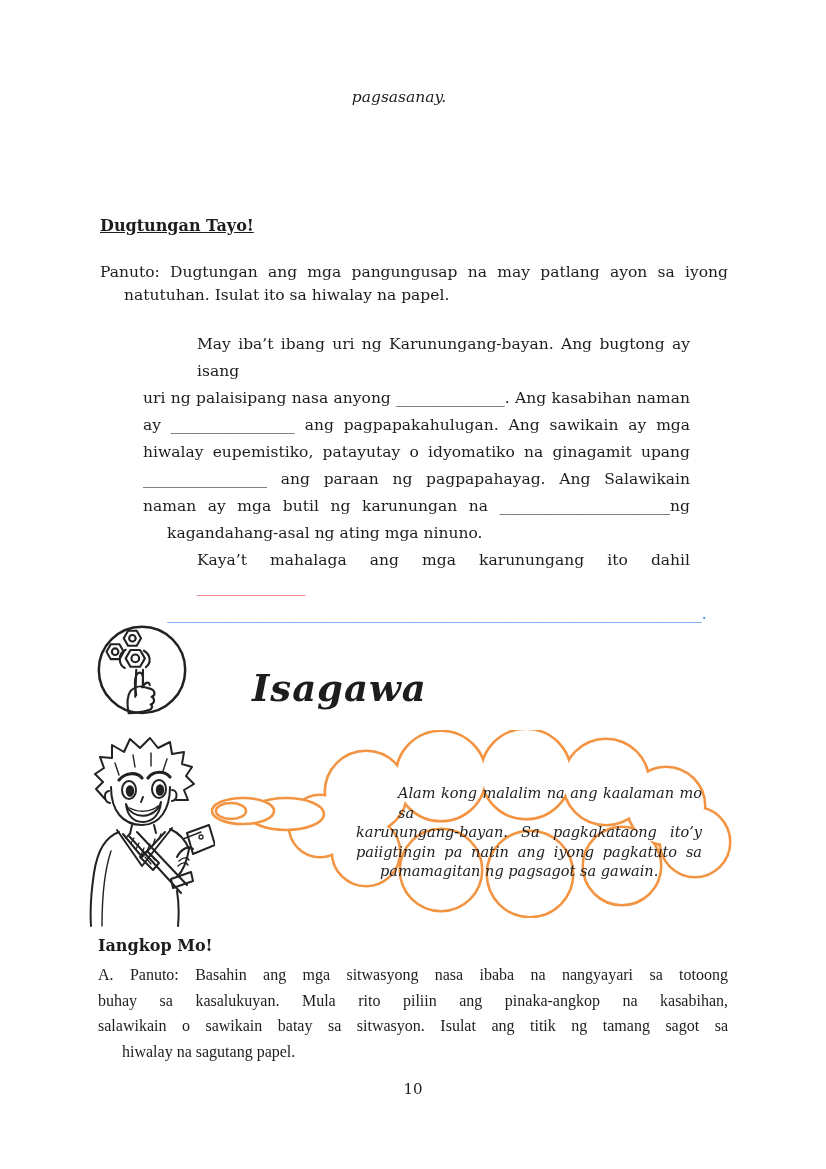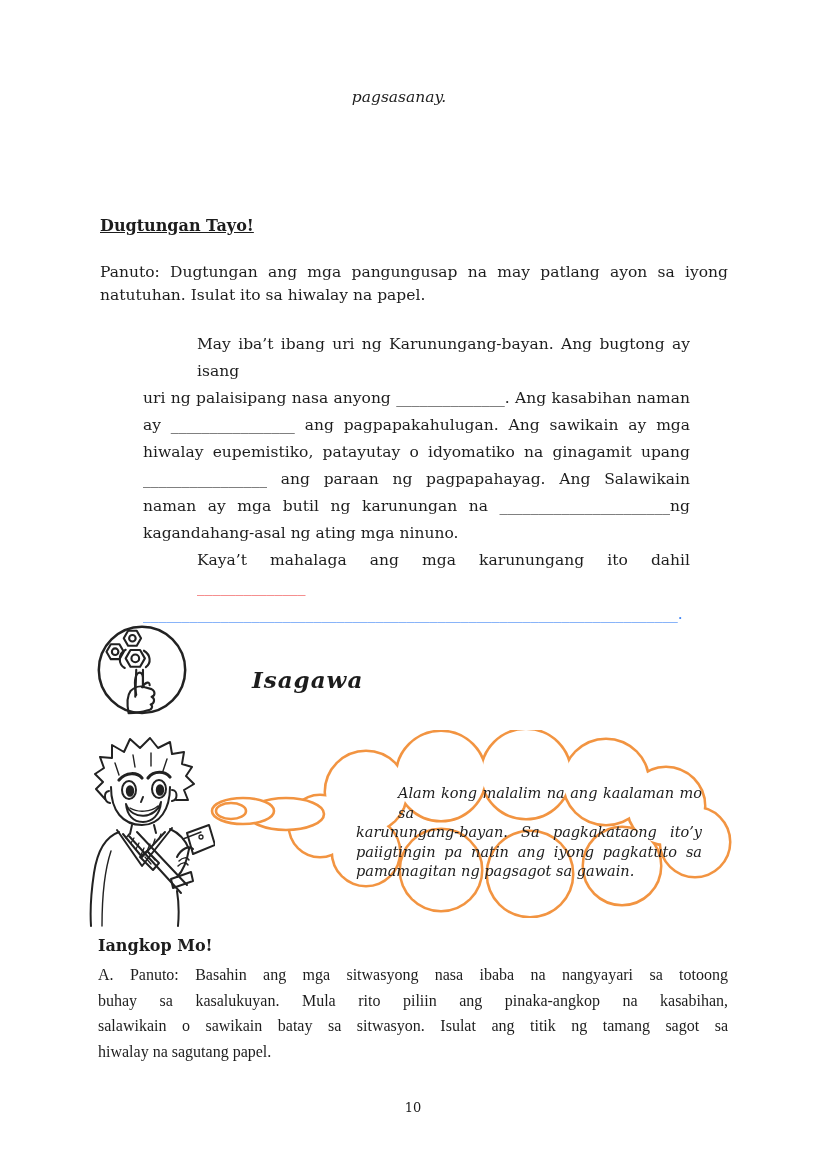--- a/index.html
+++ b/index.html
@@ -3,48 +3,48 @@
 <meta charset="utf-8">
 <style>
   html,body{margin:0;padding:0;background:#e8e8e8;}
   .page{
     position:relative;width:826px;height:1169px;margin:0 auto;
     background:#ffffff;color:#1d1d1d;
     font-family:"DejaVu Serif",serif;overflow:hidden;
   }
   .abs{position:absolute;}
   .jl{text-align:justify;text-align-last:justify;}
-  .ll{text-align:left;text-align-last:left;}
+  .ll{text-align:left;text-align-last:left;margin-left:24px;}
   .line{white-space:normal;}
   
   .fragment{top:88px;left:0;right:28px;text-align:center;font-style:italic;font-size:15.5px;}
   
   .h-bold{font-weight:bold;font-size:16px;}
   .h-dugtungan{top:216px;left:100px;text-decoration:underline;}
   .h-iangkop{top:936px;left:98px;}
   
   .panuto1{top:261px;left:100px;width:628px;font-size:15.5px;line-height:23px;}
   
   .fillpara{top:331px;left:143px;width:547px;font-size:15.5px;line-height:27px;}
   .indent54{padding-left:54px;}
   .blank-gray{color:#ef4444;}
   .closing2{color:#3b82f6;}
   
   .badge{left:94px;top:620px;width:96px;height:96px;}
-  .isagawa-title{left:252px;top:666px;font-size:23px;font-weight:bold;font-style:italic;letter-spacing:1px;}
+  .isagawa-title{left:252px;top:666px;font-size:37px;font-weight:bold;font-style:italic;letter-spacing:1px;}
   
   .boy{left:75px;top:733px;width:140px;height:194px;}
   .cloudsvg{left:198px;top:730px;width:548px;height:188px;}
   .cloudtext{top:784px;left:356px;width:346px;font-size:14.5px;font-style:italic;line-height:19.5px;}
   .indent42{padding-left:42px;}
   
   .panuto2{top:962px;left:98px;width:630px;font-size:16px;line-height:25.5px;
            font-family:"Liberation Serif",serif;}
   
-  .pagenum{top:1080px;left:0;right:0;text-align:center;font-size:13px;margin-top:20px;}
+  .pagenum{top:1080px;left:0;right:0;text-align:center;font-size:15px;}
   svg{display:block;}
 </style>
 </head>
 <body>
 
 <div class="page">
 
   <div class="abs fragment">pagsasanay.</div>
 
   <div class="abs h-bold h-dugtungan">Dugtungan Tayo!</div>

